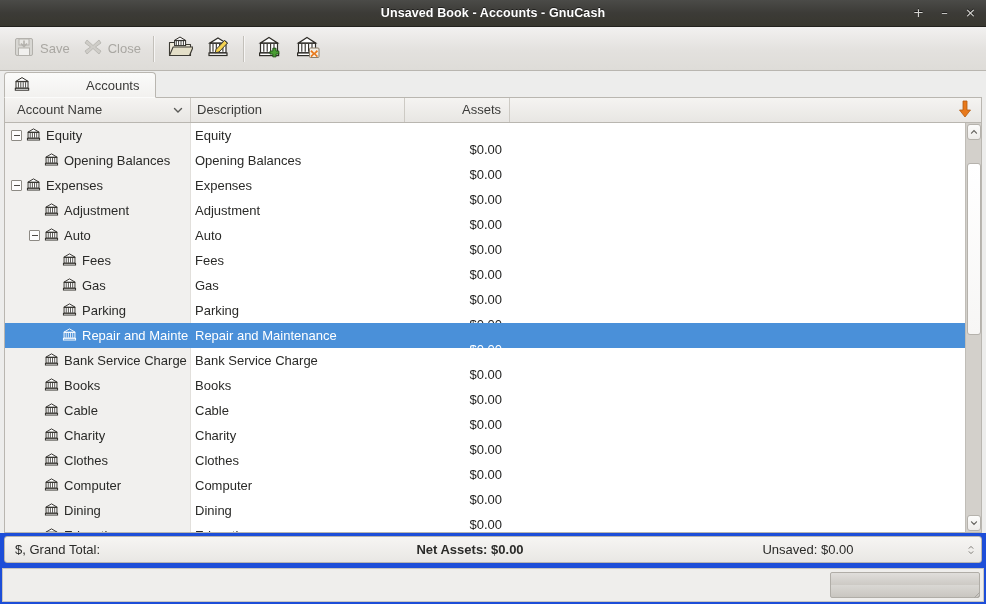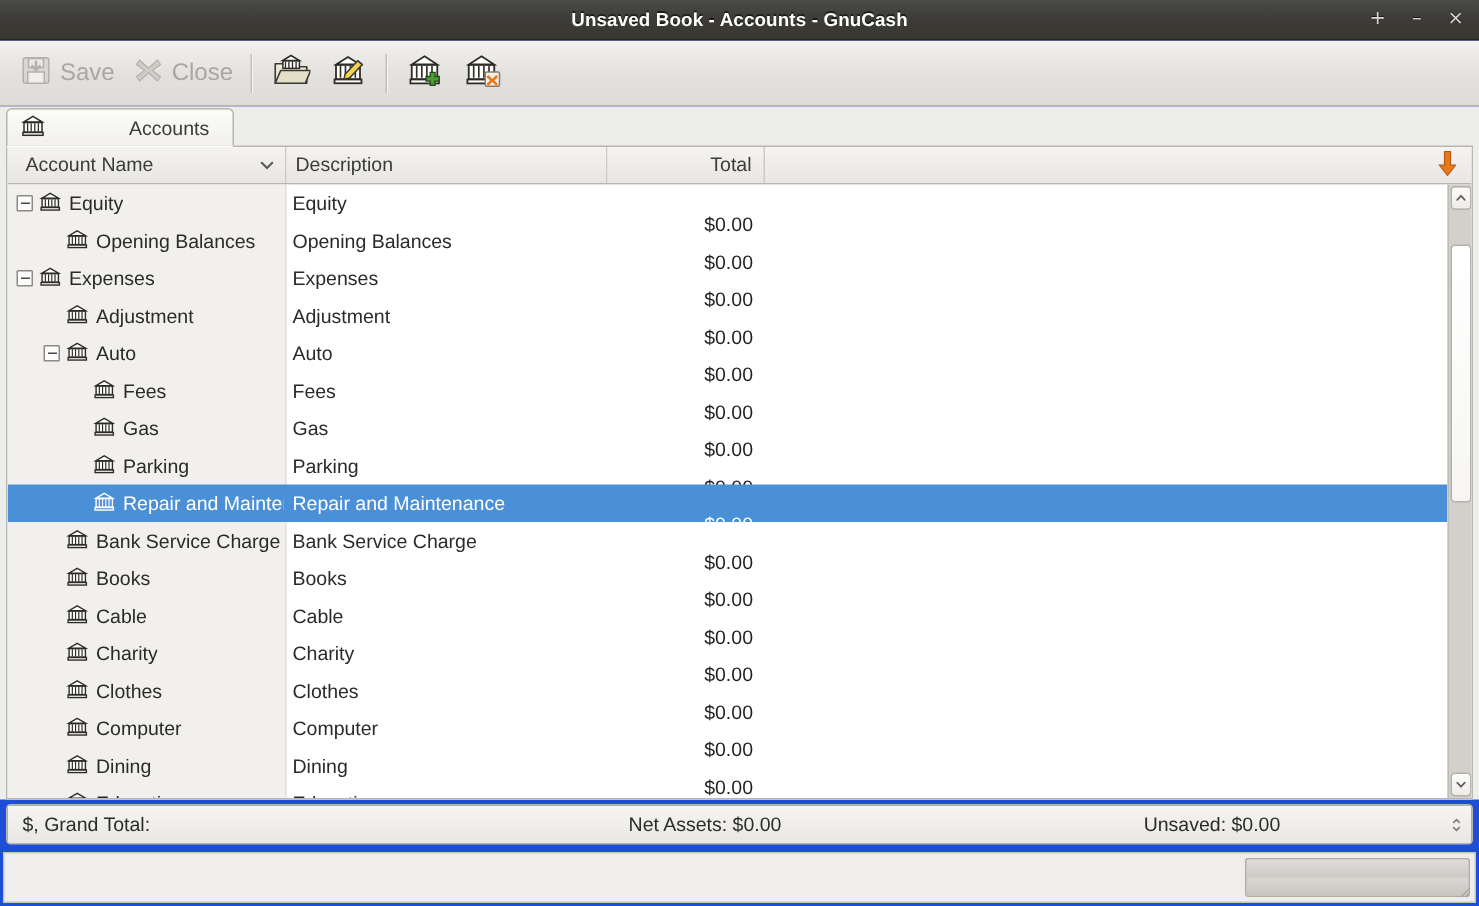--- a/index.html
+++ b/index.html
@@ -82,21 +82,21 @@
     align-items: center;
     gap: 4px;
     padding: 3px 6px;
     border-radius: 3px;
     cursor: default;
     height: 34px;
     box-sizing: border-box;
   }
   .tb-item.enabled { cursor: pointer; }
   .tb-label {
-    font-size: 16px;
+    font-size: 13px;
     color: #a9a7a2;
     user-select: none;
   }
   .tb-sep {
     width: 1px;
     height: 26px;
     background: #c3c0ba;
     margin: 0 6px;
     border-right: 1px solid #f6f5f4;
   }
@@ -341,21 +341,21 @@
     display: flex;
     align-items: center;
     box-sizing: border-box;
     flex: 0 0 auto;
     position: relative;
     font-size: 13px;
     color: #2b2b29;
   }
   .sb-cell { padding: 0 10px; user-select: none; white-space: nowrap; }
   .sb-cell.grand { width: 300px; box-sizing: border-box; }
-  .sb-cell.net { width: 330px; box-sizing: border-box; text-align: center; }
+  .sb-cell.net { width: 330px; box-sizing: border-box; text-align: center; font-weight: bold; }
   .sb-cell.profits { flex: 1 1 auto; text-align: center; }
   .sb-grip {
     position: absolute;
     right: 6px;
     top: 50%;
     transform: translateY(-50%);
     width: 8px;
     height: 12px;
     color: #8d8a84;
     font-size: 9px;
@@ -520,21 +520,21 @@
           <span class="sort-chevron">
             <svg width="12" height="12" viewBox="0 0 12 12">
               <path d="M2.5 4.5 L6 8 L9.5 4.5" fill="none" stroke="#5a5a57" stroke-width="1.4" stroke-linecap="round"></path>
             </svg>
           </span>
         </div>
         <div class="th th-desc">
           <span>Description</span>
         </div>
         <div class="th th-total">
-          <span>Total</span>
+          <span>Assets</span>
         </div>
         <div class="th th-filler">
           <span style="position:absolute;right:8px;top:3px;">
             <svg width="16" height="18" viewBox="0 0 16 18">
               <path d="M6 1 h4 v9 h3.5 L8 17 L2.5 10 H6 Z" fill="#e8791b" stroke="#b35a10" stroke-width="0.8" stroke-linejoin="round"></path>
             </svg>
           </span>
         </div>
       </div>
 

